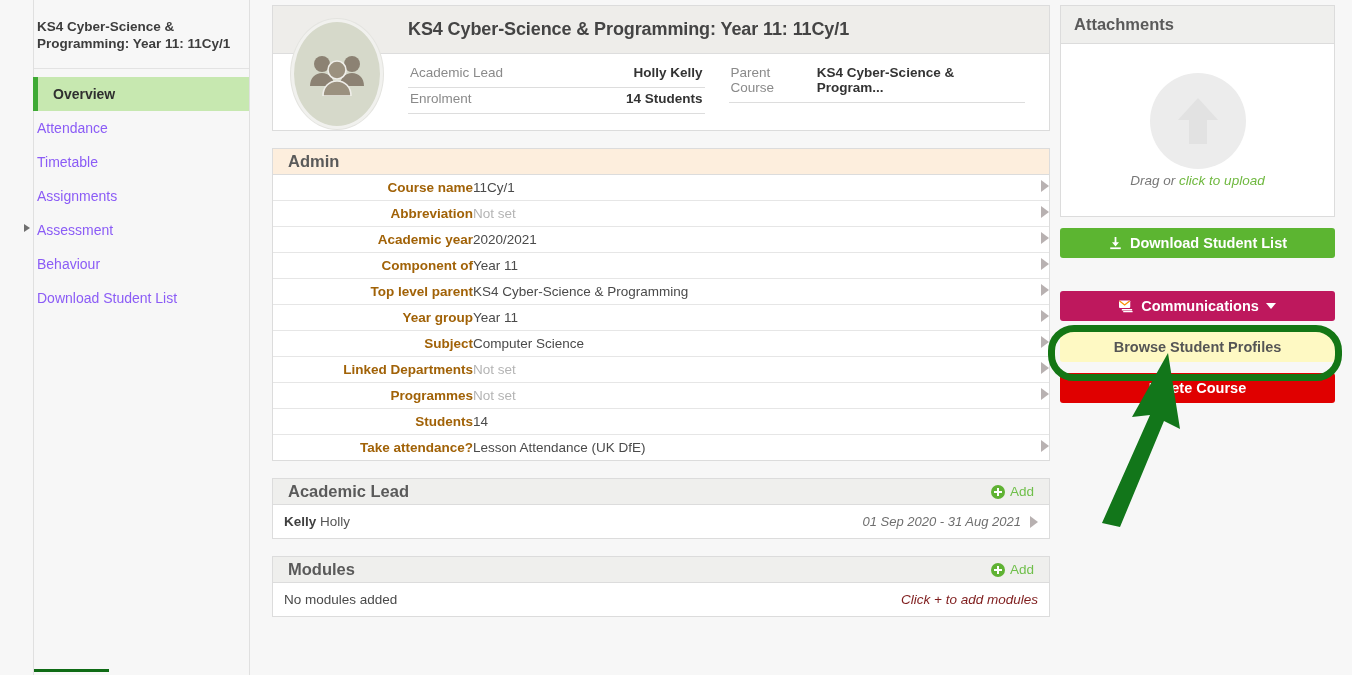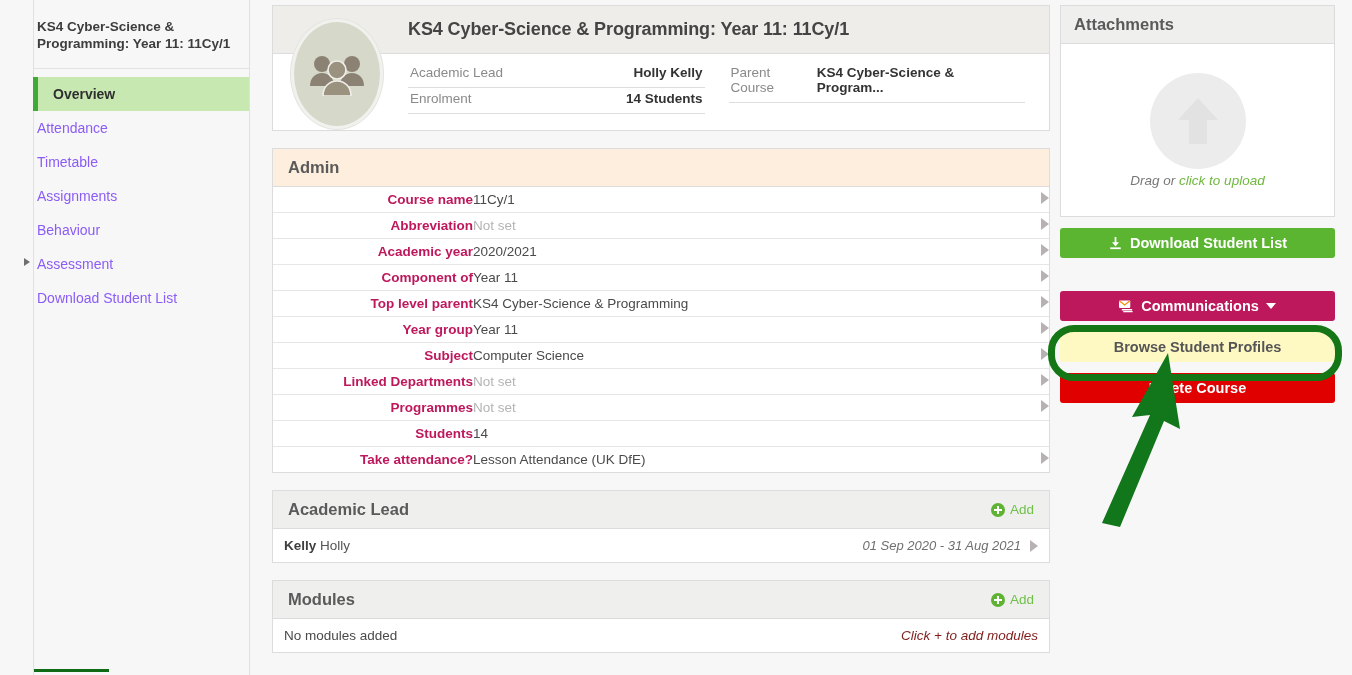--- a/index.html
+++ b/index.html
@@ -99,21 +99,21 @@
     display: flex; justify-content: space-between; align-items: baseline;
     border-bottom: 1px solid #dddddd;
     padding: 3px 2px 7px 2px;
     font-size: 13.5px;
   }
   .meta-key { color: #8a8a8a; }
   .meta-val { color: #333; font-weight: bold; }
 
   
   .sec-head {
-    height: 38px;
+    height: 26px;
     display: flex; align-items: center; justify-content: space-between;
     padding: 0 15px;
     font-size: 16.5px; font-weight: bold; color: #5a5a5a;
     border-bottom: 1px solid #dcdcdc;
   }
   .sec-head.admin { background: #fdeedd; }
   .sec-head.grey  { background: #efefed; }
   .add-btn {
     display: flex; align-items: center; gap: 5px;
     font-size: 13.5px; font-weight: normal; color: #6fbf4a;
@@ -126,21 +126,21 @@
   .plus-circle::before, .plus-circle::after {
     content:""; position: absolute; background:#fff;
   }
   .plus-circle::before { left: 3px; right: 3px; top: 6px; height: 2px; }
   .plus-circle::after  { top: 3px; bottom: 3px; left: 6px; width: 2px; }
 
   table.admin-tbl { width: 100%; border-collapse: collapse; }
   table.admin-tbl tr { border-bottom: 1px solid #e6e6e6; }
   table.admin-tbl tr:last-child { border-bottom: none; }
   table.admin-tbl td { padding: 5px 0; font-size: 13.5px; vertical-align: middle; }
-  td.k { width: 200px; text-align: right; padding-right: 9px; color: #be185d; font-weight: bold; }
+  td.k { width: 200px; text-align: right; padding-right: 9px; color: #a16207; font-weight: bold; }
   td.v { color: #4a4a4a; }
   td.v.unset { color: #b4b4b4; }
   td.arrow-cell { width: 30px; text-align: right; padding-right: 10px; }
   .row-arrow {
     display: inline-block; width: 0; height: 0;
     border-left: 8px solid #b8b1b1;
     border-top: 6px solid transparent;
     border-bottom: 6px solid transparent;
   }
 
@@ -222,25 +222,25 @@
       <div class="nav-item">
         <span>Attendance</span>
       </div>
       <div class="nav-item">
         <span>Timetable</span>
       </div>
       <div class="nav-item">
         <span>Assignments</span>
       </div>
       <div class="nav-item">
-        <span>Behaviour</span>
-      </div>
-      <div class="nav-item">
         <span class="caret"></span>
         <span>Assessment</span>
+      </div>
+      <div class="nav-item">
+        <span>Behaviour</span>
       </div>
       <div class="nav-item">
         <span>Download Student List</span>
       </div>
     </nav>
     <div class="sidebar-underline"></div>
   </aside>
 
   <main class="main">
 

